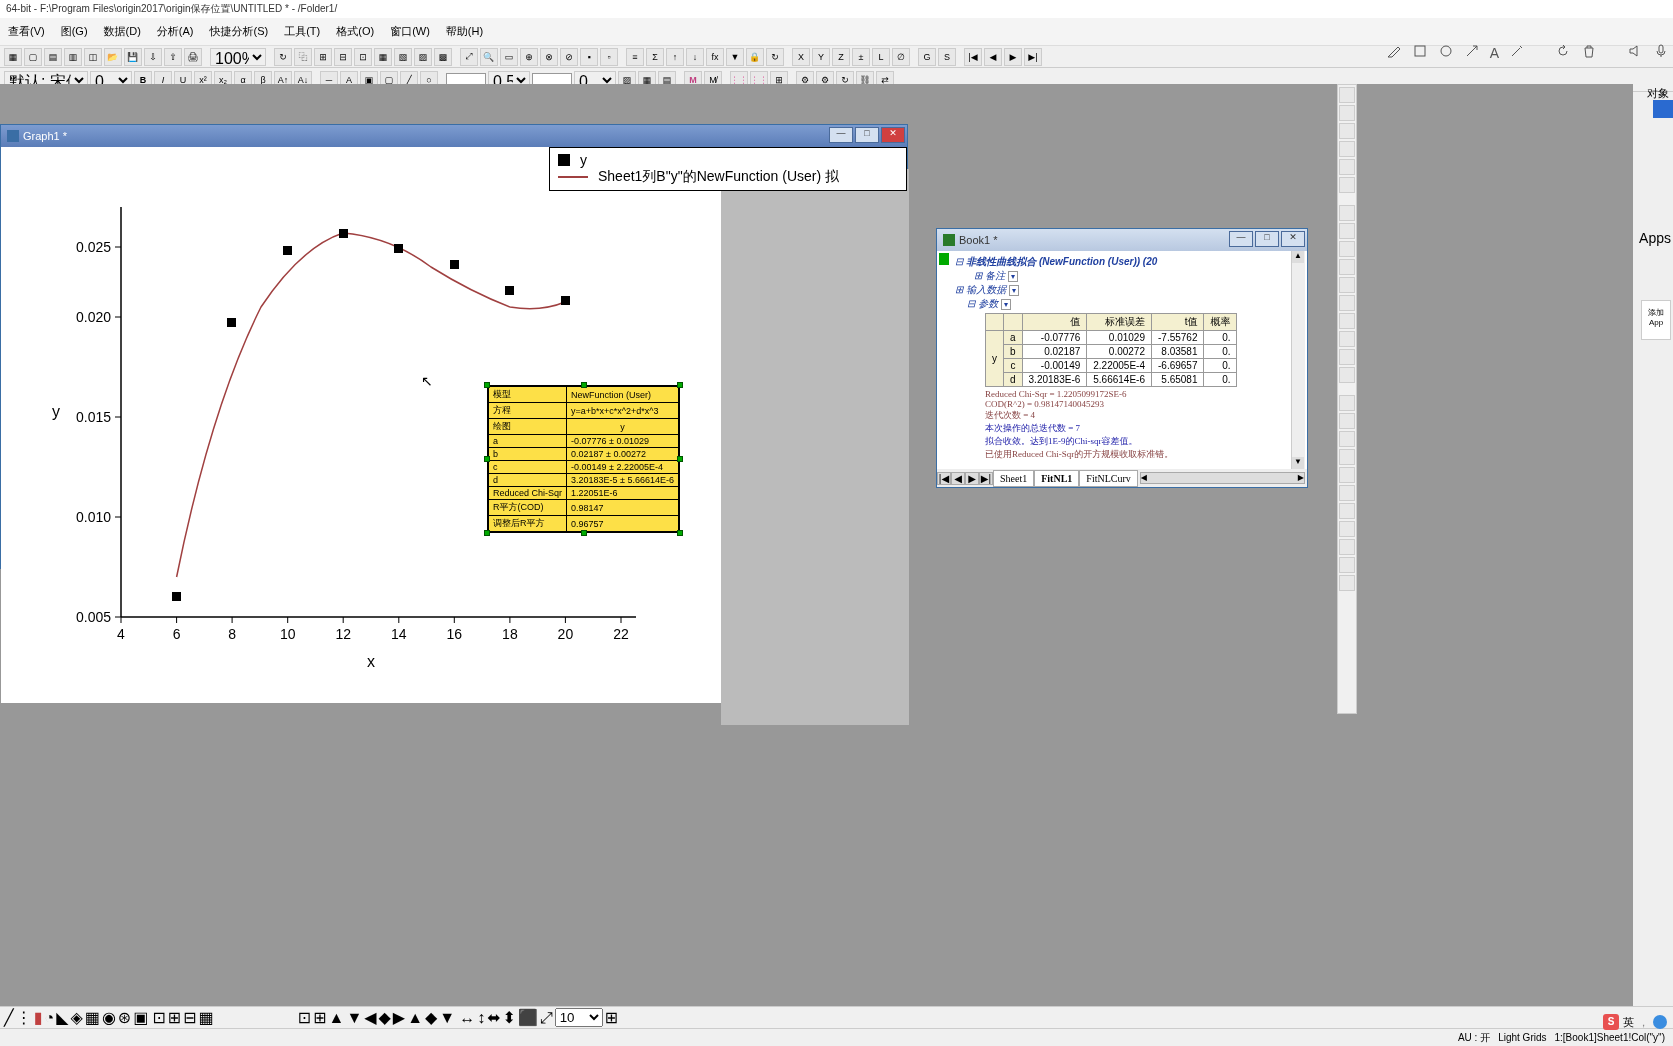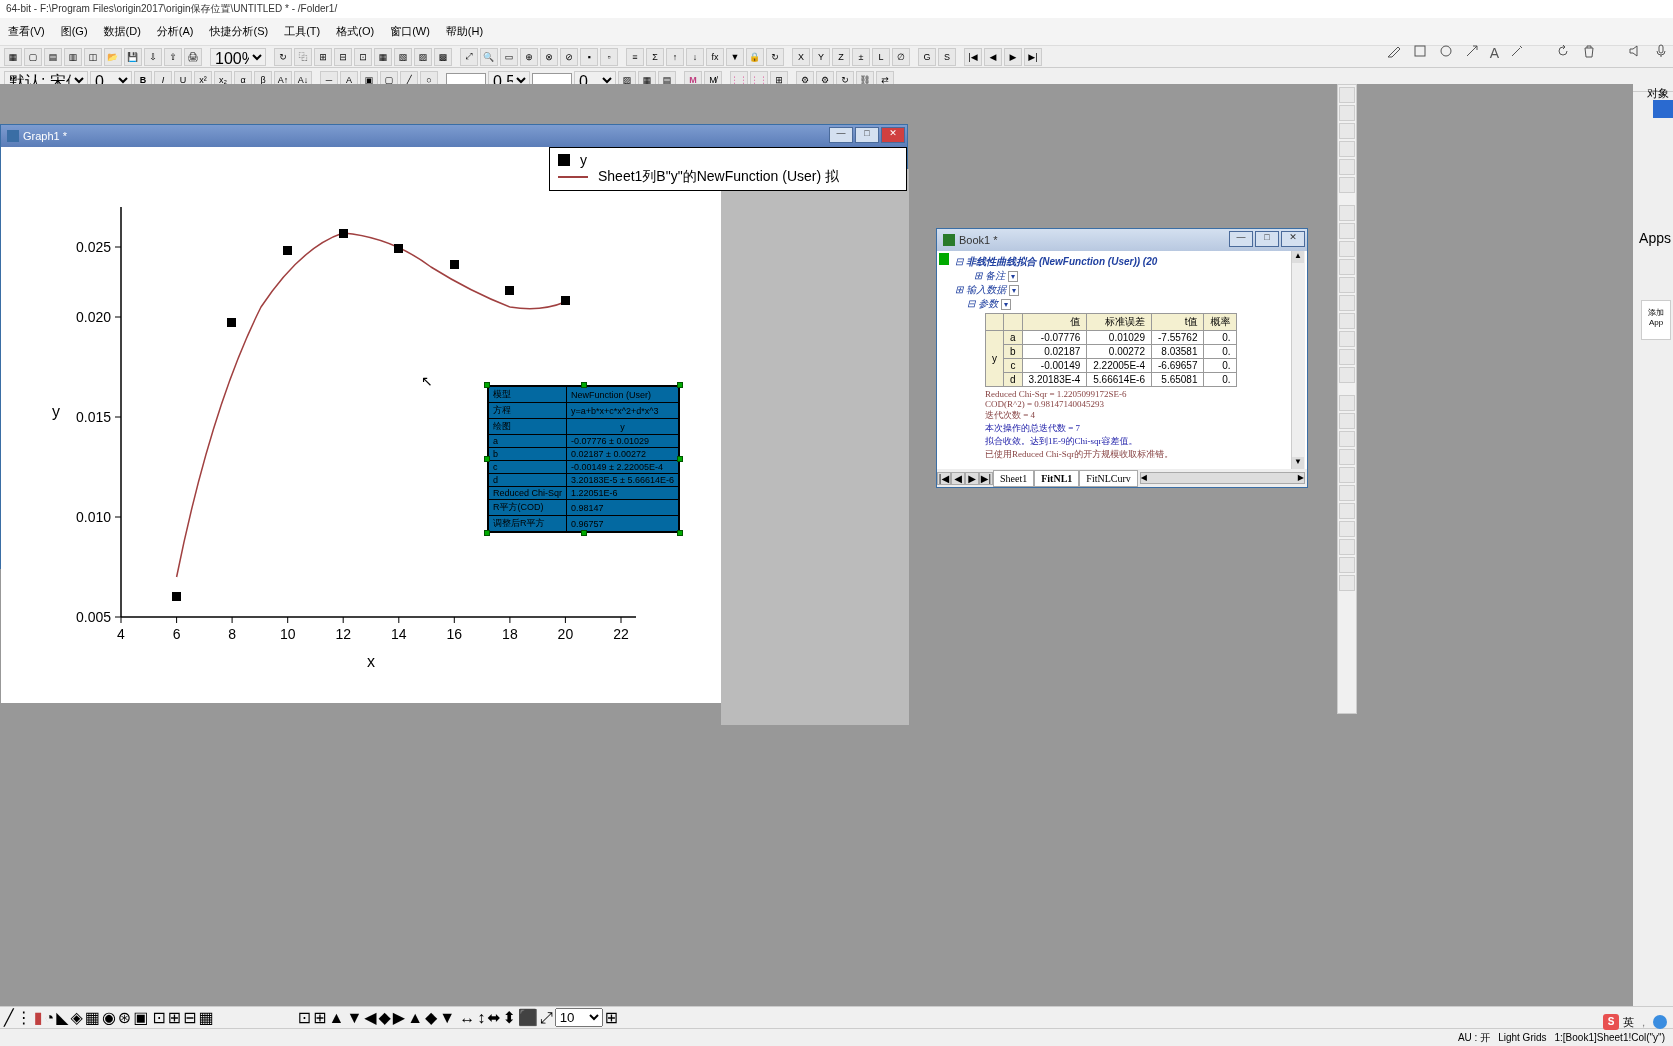--- a/index.html
+++ b/index.html
@@ -17,21 +17,21 @@
   .graph-window { position: absolute; left: 0; top: 40px; width: 908px; height: 445px; background: #fff; border: 1px solid #3a6ea5; }
   .win-titlebar { height: 22px; background: linear-gradient(#7d9cd0,#5b7db8); color: #fff; font-size: 11px; display: flex; align-items: center; padding: 0 6px; position: relative; }
   .win-btns { position: absolute; right: 2px; top: 2px; display: flex; gap: 2px; }
   .win-btns .wb { width: 24px; height: 16px; background: #d4e0f0; border: 1px solid #4a6a9a; font-size: 9px; text-align: center; cursor: pointer; color:#333; }
   .win-btns .wb.close { background: #d04040; color: #fff; }
   .graph-body { position: absolute; top: 22px; left: 0; right: 0; bottom: 0; background: #fff; }
   .plot-area { position: absolute; left: 0; top: 0; width: 720px; height: 556px; background: #fff; }
   .axis-svg { width: 100%; height: 100%; }
   .legend-box { position: absolute; right: 0; top: 0; border: 1px solid #000; background: #fff; padding: 4px 8px; font-size: 14px; font-family: 'SimSun', serif; }
   .legend-row { display: flex; align-items: center; gap: 10px; min-width: 340px; }
-  .fit-table { position: absolute; left: 486px; top: 238px; border: 1px solid #000; font-size: 9px; font-family: 'SimSun', monospace; background: #0369a1; }
+  .fit-table { position: absolute; left: 486px; top: 238px; border: 1px solid #000; font-size: 9px; font-family: 'SimSun', monospace; background: #fde047; }
   .fit-table table { border-collapse: collapse; }
   .fit-table td { border: 1px solid #000; padding: 1px 4px; }
   .sel-handle { position: absolute; width: 6px; height: 6px; background: #0a0; border: 1px solid #050; }
   .book-window { position: absolute; left: 936px; top: 144px; width: 372px; height: 260px; background: #fff; border: 1px solid #3a6ea5; }
   .book-body { position: absolute; top: 22px; left: 0; right: 0; bottom: 0; background: #fff; overflow: hidden; font-size: 10px; }
   .report-tree { padding: 4px; font-family: 'SimSun', serif; font-style: italic; color: #2040a0; }
   .param-table { border-collapse: collapse; font-style: normal; color: #000; margin: 2px 0 2px 30px; }
   .param-table th, .param-table td { border: 1px solid #999; padding: 1px 6px; font-size: 10px; text-align: right; font-weight: normal; }
   .param-table th { background: #f4f0d0; }
   .report-note { font-size: 9px; color: #844; margin-left: 30px; font-style: normal; font-family: 'SimSun'; }
@@ -404,21 +404,21 @@
               </tr>
           <tr>
                 <th>c</th>
                 <td>-0.00149</td>
                 <td>2.22005E-4</td>
                 <td>-6.69657</td>
                 <td>0.</td>
               </tr>
           <tr>
                 <th>d</th>
-                <td>3.20183E-4</td>
+                <td>3.20183E-6</td>
                 <td>5.66614E-6</td>
                 <td>5.65081</td>
                 <td>0.</td>
               </tr>
         </tbody>
           </table>
         <div class="report-note">Reduced Chi-Sqr = 1.2205099172SE-6</div>
         <div class="report-note">COD(R^2) = 0.98147140045293</div>
         <div class="report-note">迭代次数 = 4</div>
         <div class="report-note" style="color:#22a;">本次操作的总迭代数 = 7</div>

